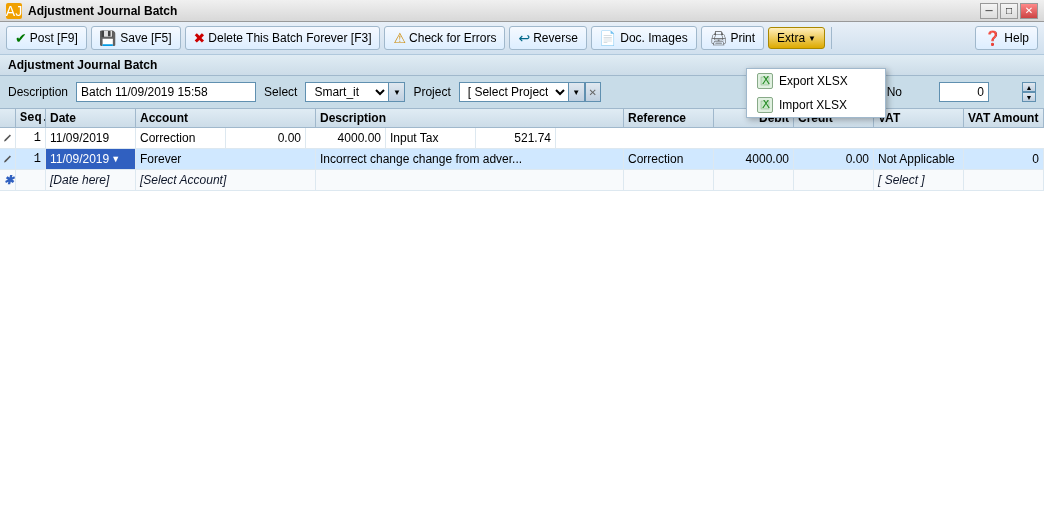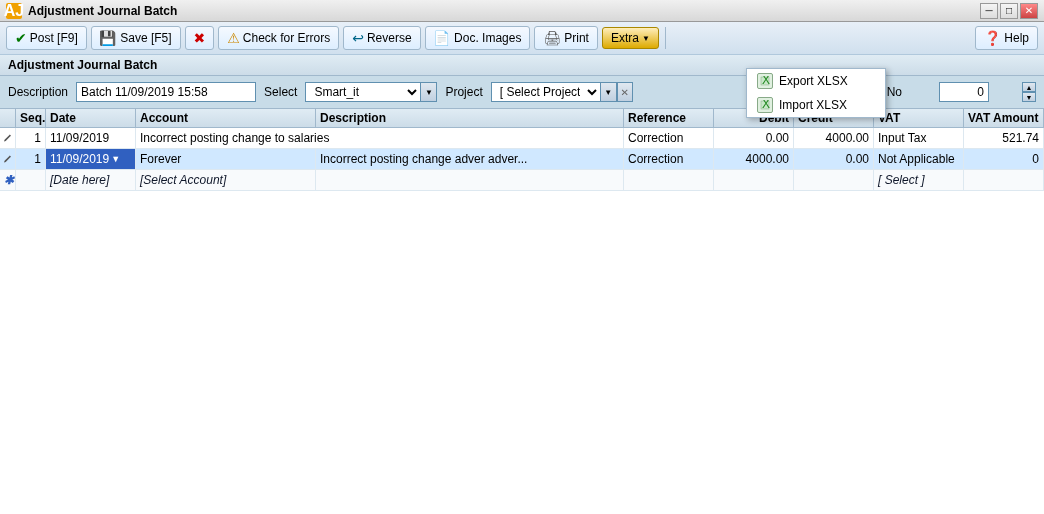--- a/index.html
+++ b/index.html
@@ -143,21 +143,21 @@
     }
     .grid-cell.num { text-align: right; justify-content: flex-end; }
     .grid-cell.editable-date {
       background: #3060c0;
       color: white;
     }
     .new-row { background: #f8fafc; }
     .new-row .grid-cell { color: #0f172a; font-style: italic; }
 
     .col-edit { width: 16px; min-width: 16px; }
-    .col-seq { width: 30px; min-width: 30px; }
+    .col-seq { width: 30px; min-width: 30px; font-family: Liberation Mono, monospace; }
     .col-date { width: 90px; min-width: 90px; }
     .col-account { width: 180px; min-width: 180px; }
     .col-desc { width: 200px; min-width: 200px; flex: 1; }
     .col-ref { width: 90px; min-width: 90px; }
     .col-debit { width: 80px; min-width: 80px; text-align: right; }
     .col-credit { width: 80px; min-width: 80px; }
     .col-vat { width: 90px; min-width: 90px; }
     .col-vatamt { width: 80px; min-width: 80px; }
 
     .main-area {
@@ -204,41 +204,42 @@
       font-size: 12px;
       font-weight: bold;
       border-bottom: 1px solid #a0b8cc;
     }
   </style>
 </head>
 <body>
 
 <div class="title-bar">
   <div class="title-bar-icon">
-    <span style="font-size:16px;color:white;font-weight:bold;">AJ</span>
+    <span style="font-size:14px;color:white;font-weight:normal;">AJ</span>
   </div>
   <span class="title-bar-text">Adjustment Journal Batch</span>
   <div class="title-bar-buttons">
     <div class="title-bar-btn">─</div>
     <div class="title-bar-btn">□</div>
     <div class="title-bar-btn close">✕</div>
   </div>
 </div>
 
 <div class="toolbar">
   <button class="toolbar-btn">
     <span class="btn-icon btn-green">✔</span>
     <span>Post [F9]</span>
   </button>
   <button class="toolbar-btn">
     <span class="btn-icon btn-blue">💾</span>
     <span>Save [F5]</span>
   </button>
   <button class="toolbar-btn">
     <span class="btn-icon btn-red">✖</span>
+    <span>Delete This Batch Forever [F3]</span>
   </button>
   <button class="toolbar-btn">
     <span class="btn-icon btn-yellow">⚠</span>
     <span>Check for Errors</span>
   </button>
   <button class="toolbar-btn">
     <span class="btn-icon btn-teal">↩</span>
     <span>Reverse</span>
   </button>
   <button class="toolbar-btn">
@@ -263,21 +264,21 @@
 <div class="panel-title">
   <span>Adjustment Journal Batch</span>
 </div>
 
 <div class="form-area">
   <div class="form-row">
     <label class="form-label">Description</label>
     <input class="form-input" style="width: 180px;" value="Batch 11/09/2019 15:58">
     <label class="form-label">Select</label>
     <div class="form-select-wrap">
-      <select class="form-select" style="width:116px;">
+      <select class="form-select" style="width:84px;">
         <option>Smart_it</option>
       </select>
       <div class="form-select-btn">▼</div>
     </div>
     <label class="form-label">Project</label>
     <div class="form-select-wrap">
       <select class="form-select" style="width:110px;">
         <option>[ Select Project ]</option>
       </select>
       <div class="form-select-btn">▼</div>
@@ -311,41 +312,40 @@
     </div>
 
     <div class="grid-row">
       <div class="grid-cell col-edit">
         <svg width="12" height="12" viewBox="0 0 12 12">
             <path d="M1 9 L8 2 L10 4 L3 11 Z M8 2 L10 0 L12 2 L10 4 Z M1 9 L0 12 L3 11 Z" fill="#555"></path>
           </svg>
       </div>
       <div class="grid-cell col-seq num">1</div>
       <div class="grid-cell col-date">11/09/2019</div>
-      <div class="grid-cell col-desc">Incorrect posting change to salaries</div>
       <div class="grid-cell col-ref">Correction</div>
       <div class="grid-cell col-debit num">0.00</div>
       <div class="grid-cell col-credit num">4000.00</div>
       <div class="grid-cell col-vat">Input Tax</div>
       <div class="grid-cell col-vatamt num">521.74</div>
     </div>
 
     <div class="grid-row selected">
       <div class="grid-cell col-edit">
         <svg width="12" height="12" viewBox="0 0 12 12">
             <path d="M1 9 L8 2 L10 4 L3 11 Z M8 2 L10 0 L12 2 L10 4 Z M1 9 L0 12 L3 11 Z" fill="#555"></path>
           </svg>
       </div>
       <div class="grid-cell col-seq num">1</div>
       <div class="grid-cell col-date editable-date">
         <span>11/09/2019</span>
         <span style="margin-left:2px; font-size:9px;">▼</span>
       </div>
       <div class="grid-cell col-account">Forever</div>
-      <div class="grid-cell col-desc">Incorrect posting change adver adver...</div>
+      <div class="grid-cell col-desc">Incorrect change change from adver...</div>
       <div class="grid-cell col-ref">Correction</div>
       <div class="grid-cell col-debit num">4000.00</div>
       <div class="grid-cell col-credit num">0.00</div>
       <div class="grid-cell col-vat">Not Applicable</div>
       <div class="grid-cell col-vatamt num">0</div>
     </div>
 
     <div class="grid-row new-row">
       <div class="grid-cell col-edit" style="color:#3060c0;font-weight:bold;">✱</div>
       <div class="grid-cell col-seq"></div>

